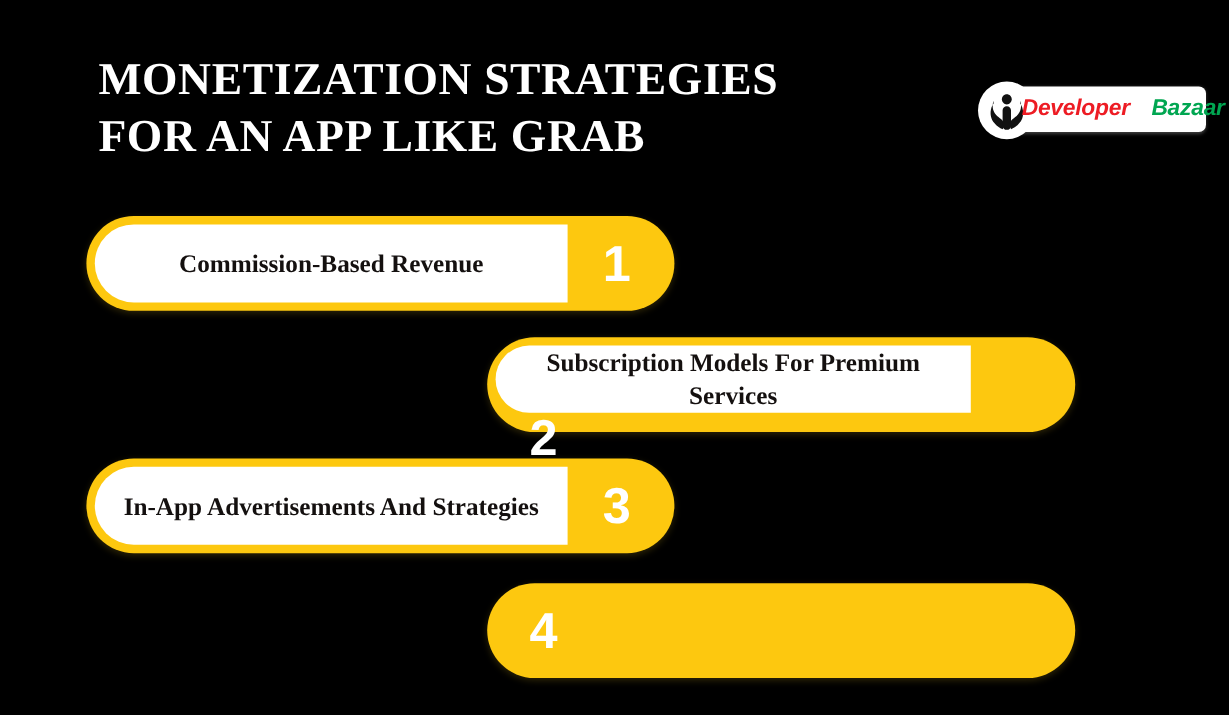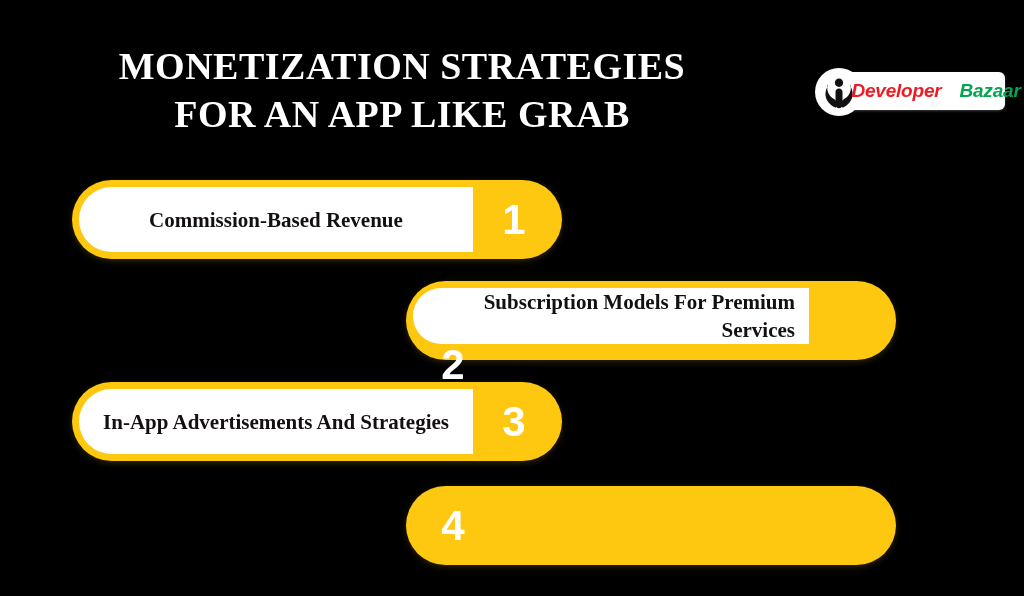--- a/index.html
+++ b/index.html
@@ -21,21 +21,20 @@
     background: #000000;
   }
 
   
   .header {
     position: absolute;
     top: 0;
     left: 0;
     width: 1024px;
     height: 160px;
-    text-align: center;
   }
 
   .title {
     position: absolute;
     left: 82px;
     top: 42px;
     width: 640px;
     color: #ffffff;
     font-family: "Liberation Serif", serif;
     font-weight: bold;
@@ -119,21 +118,20 @@
     font-weight: bold;
     font-size: 21px;
     line-height: 28px;
     text-align: center;
     padding: 0 14px;
     box-sizing: border-box;
   }
   .pill-text.left-round {
     border-top-left-radius: 999px;
     border-bottom-left-radius: 999px;
-    text-align: right;
   }
   .pill-num {
     display: flex;
     align-items: center;
     justify-content: center;
     color: #ffffff;
     font-family: "Liberation Sans", sans-serif;
     font-weight: bold;
     font-size: 42px;
     line-height: 1;

